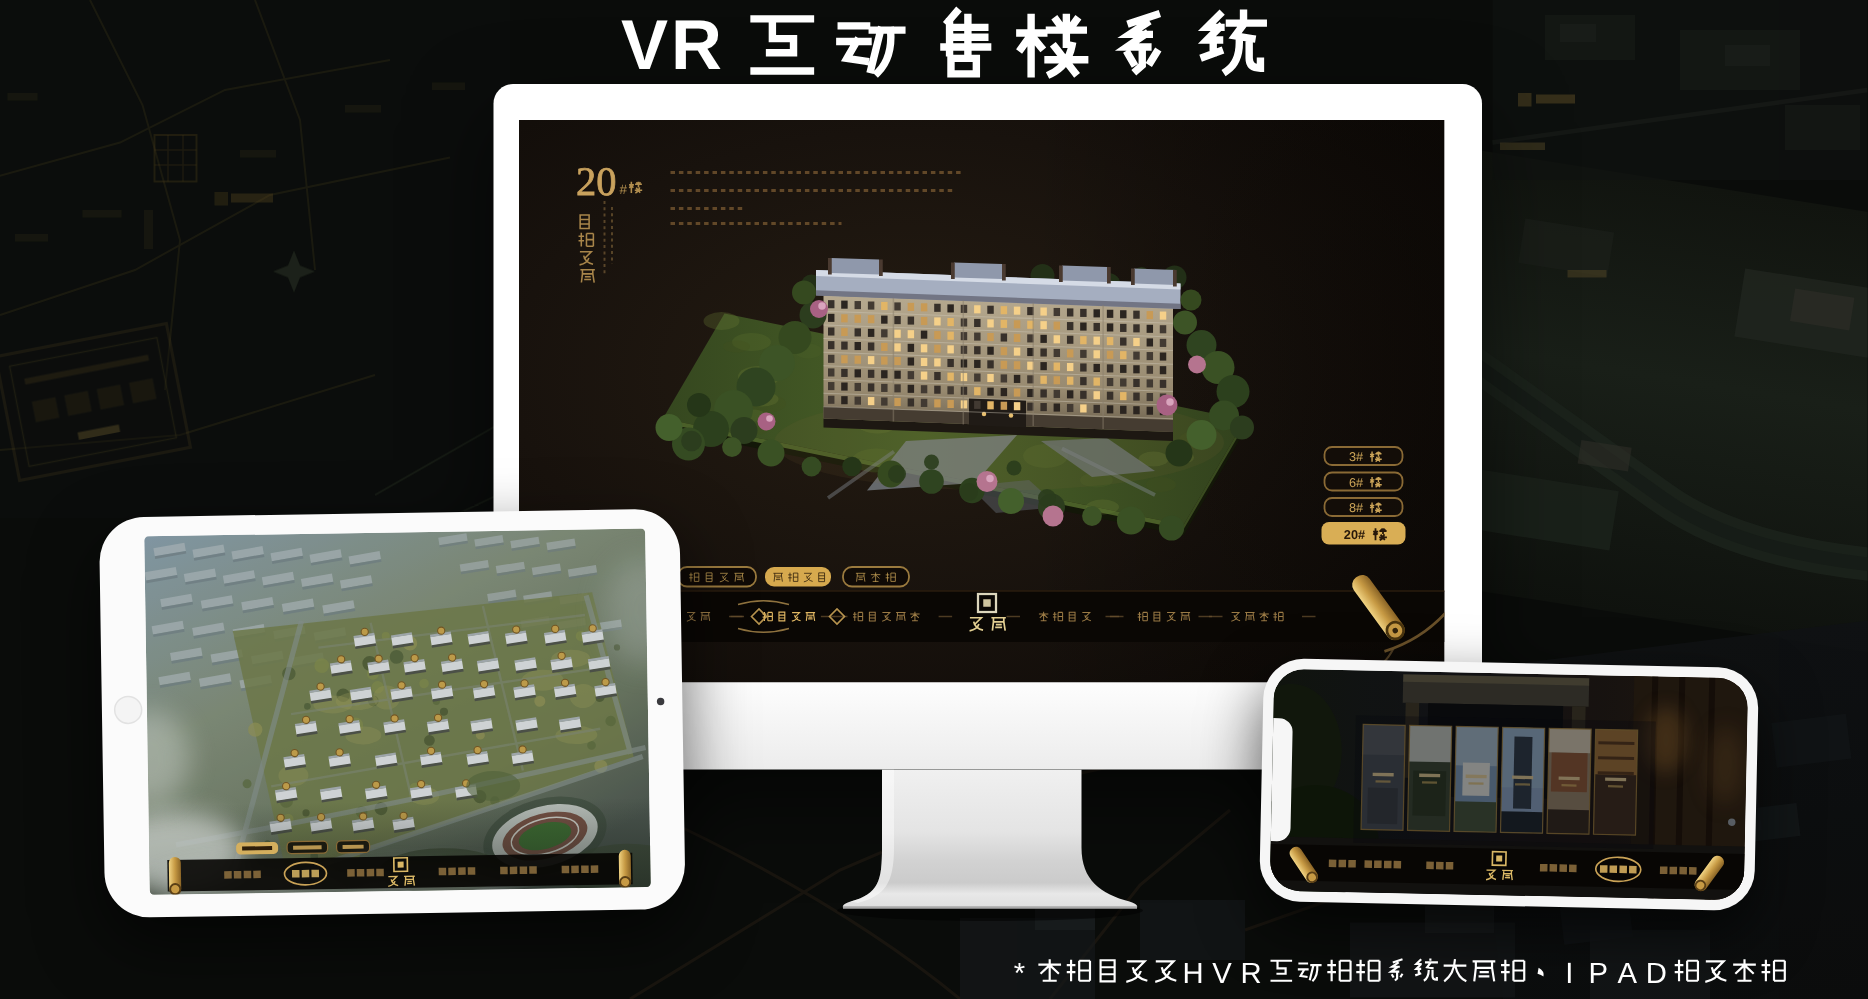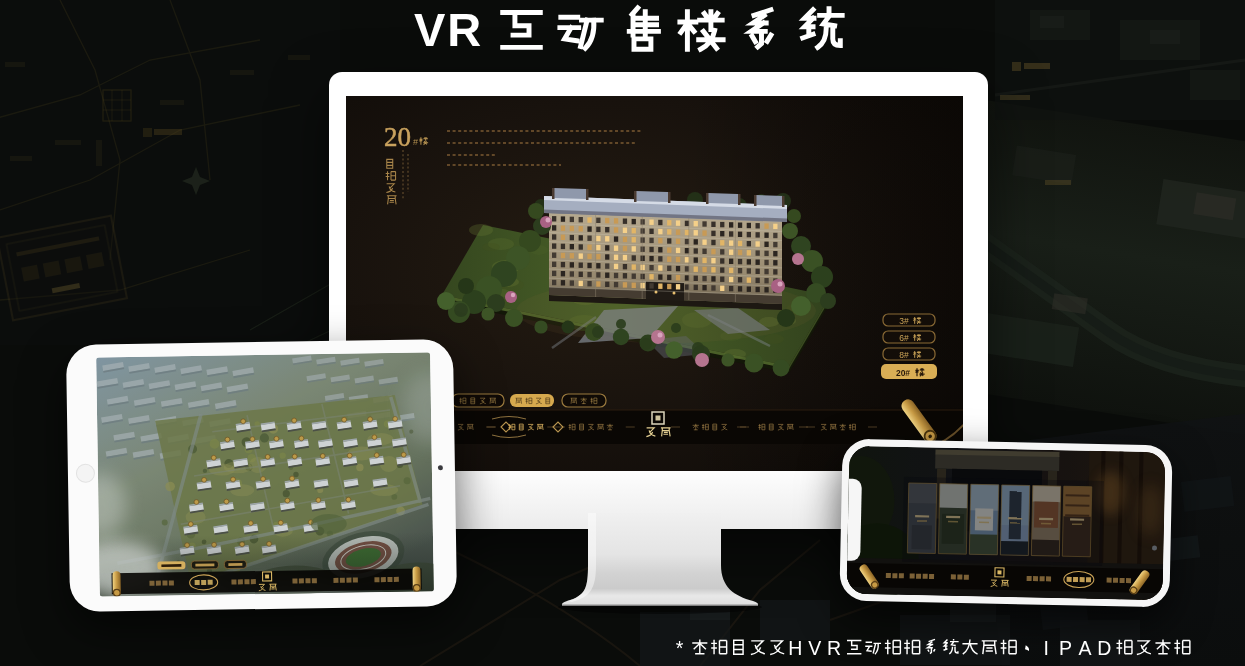--- a/index.html
+++ b/index.html
@@ -169,21 +169,21 @@
       <rect x="760" y="600" width="70" height="40"></rect>
     <rect x="900" y="615" width="110" height="50"></rect>
       <rect x="1060" y="620" width="80" height="46"></rect>
   </g>
   <g fill="#1d2124" opacity="0.5">
     <rect x="690" y="600" width="40" height="20"></rect>
       <rect x="950" y="604" width="46" height="18"></rect>
   </g>
 </svg>
 
-<div class="abs" style="left:329px;top:72px;width:659px;height:457px;background:linear-gradient(#ffffff 0 86%,#f4f4f4 94%,#ececec);border-radius:13px;box-shadow:0 22px 55px rgba(0,0,0,.55)">
+<div class="abs" style="left:329px;top:56px;width:659px;height:457px;background:linear-gradient(#ffffff 0 86%,#f4f4f4 94%,#ececec);border-radius:13px;box-shadow:0 22px 55px rgba(0,0,0,.55)">
 <svg class="abs" style="left:17px;top:24px" width="617" height="375" viewBox="0 0 617 375">
   <defs>
     <radialGradient id="scrbg" cx="0.42" cy="0.45" r="0.78">
       <stop offset="0" stop-color="#251c12"></stop>
           <stop offset="0.55" stop-color="#18120d"></stop>
           <stop offset="1" stop-color="#0e0a07"></stop>
     </radialGradient>
     <linearGradient id="plat" x1="0" y1="0" x2="1" y2="0">
       <stop offset="0" stop-color="#35471f"></stop>
           <stop offset="0.45" stop-color="#4a6128"></stop>

